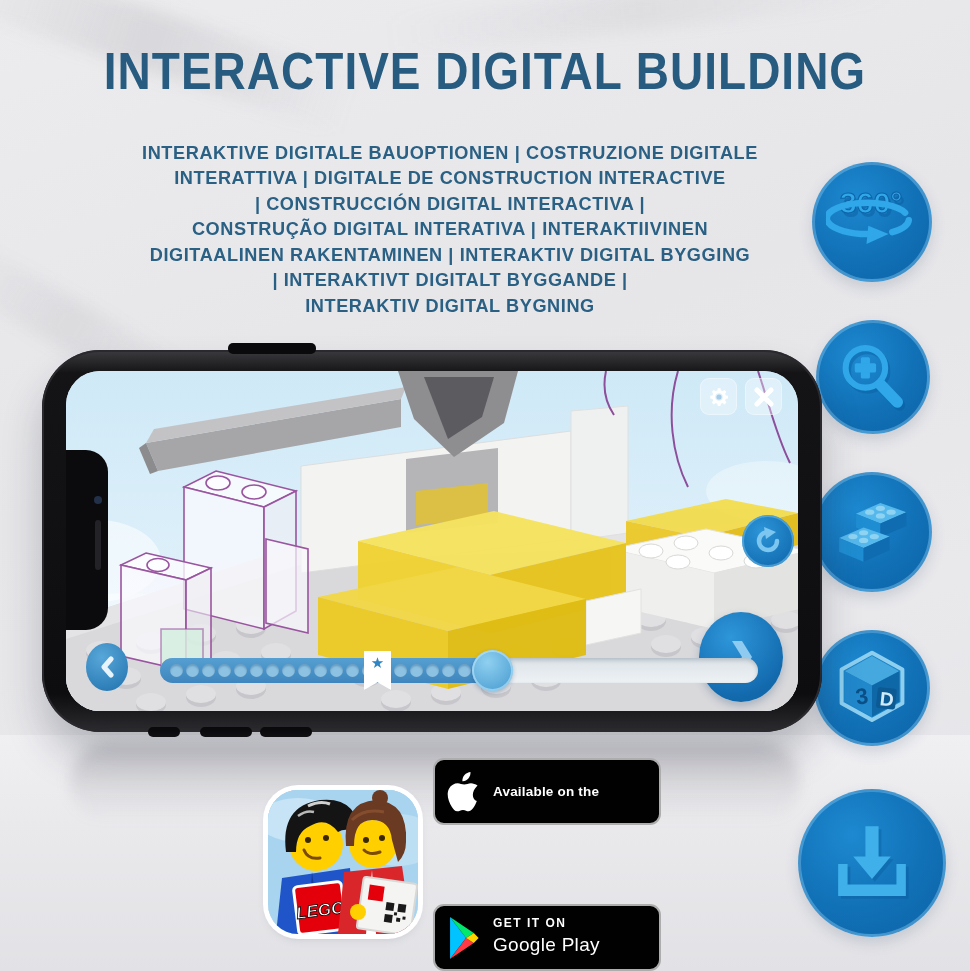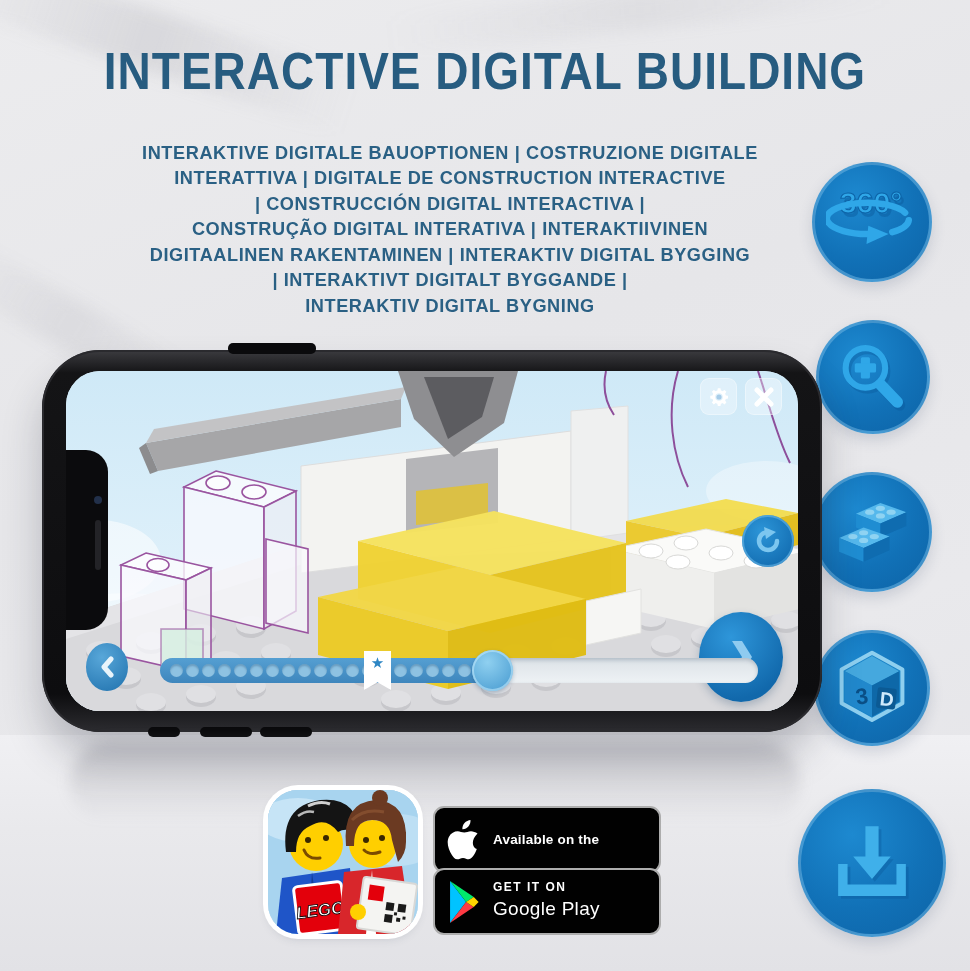--- a/index.html
+++ b/index.html
@@ -50,22 +50,22 @@
   .slider{position:absolute;left:94px;top:287px;width:598px;height:25px;border-radius:13px;background:linear-gradient(180deg,#dce2e7,#eef2f5);box-shadow:inset 0 2px 4px rgba(90,110,130,.35);}
   .slider-fill{position:absolute;left:0;top:0;width:334px;height:25px;border-radius:13px;background:linear-gradient(180deg,#559fd2,#3e86bd);display:flex;align-items:center;gap:3px;padding-left:10px;box-sizing:border-box;overflow:hidden;}
   .dot{width:13px;height:13px;border-radius:50%;background:#8ec2e2;box-shadow:inset 0 2px 2px rgba(40,90,130,.35);flex:0 0 auto;}
   .star-tag{position:absolute;left:204px;top:-7px;width:27px;height:39px;background:#fff;clip-path:polygon(0 0,100% 0,100% 100%,50% 80%,0 100%);display:flex;align-items:flex-start;justify-content:center;box-shadow:0 1px 2px rgba(0,0,0,.2);}
   .star-tag span{color:#2e86c4;font-size:15px;line-height:24px;}
   .handle{position:absolute;left:312px;top:-8px;width:41px;height:41px;border-radius:50%;background:radial-gradient(circle at 38% 30%,#8fd0f0,#54a4d6 78%);box-shadow:0 2px 4px rgba(30,70,110,.3), inset 0 0 0 2px rgba(190,230,250,.6);}
 
   
   .appicon{position:absolute;left:268px;top:790px;width:150px;height:144px;border-radius:30px;background:linear-gradient(180deg,#9fd0ee,#cfe9f8);box-shadow:0 0 0 5px #ffffff,0 4px 10px rgba(80,90,110,.25);overflow:hidden;}
   .badge{position:absolute;left:433px;width:228px;background:#010101;border:2px solid #adadad;border-radius:11px;box-sizing:border-box;display:flex;align-items:center;color:#fff;}
-  .badge-as{top:806px;height:67px;}
-  .badge-gp{top:868px;height:67px;}
+  .badge-as{top:758px;height:67px;}
+  .badge-gp{top:904px;height:67px;}
   .badge .logo{flex:0 0 58px;display:flex;align-items:center;justify-content:center;}
   .badge .txt{display:flex;flex-direction:column;justify-content:center;}
   .as-l1{font-size:13.5px;font-weight:700;letter-spacing:.2px;}
   .as-l2{font-size:30px;font-weight:400;letter-spacing:.5px;margin-top:0px;line-height:30px;}
   .gp-l1{font-size:12px;font-weight:700;letter-spacing:1.5px;}
   .gp-l2{font-size:19px;font-weight:400;letter-spacing:.3px;line-height:29px;}
 </style>
 </head>
 <body>
 

